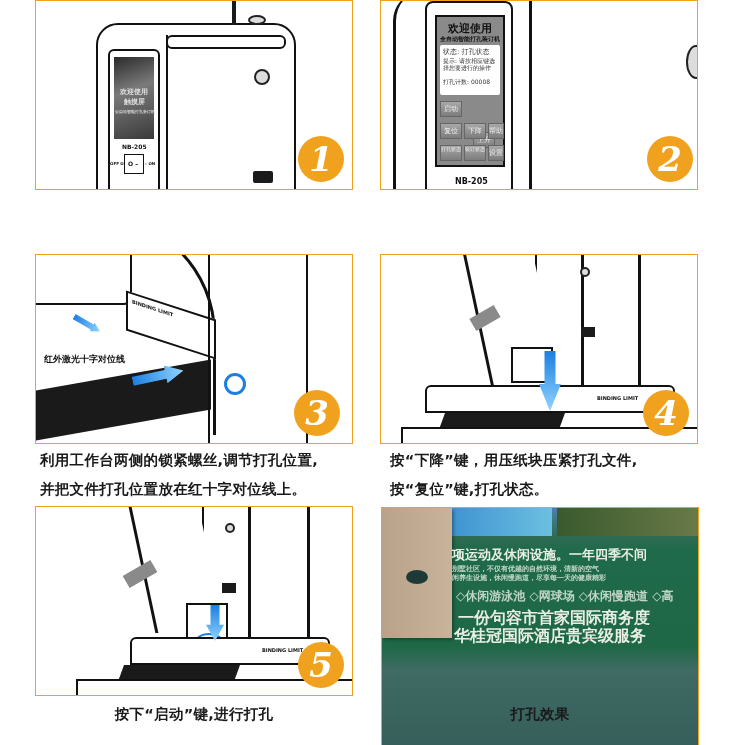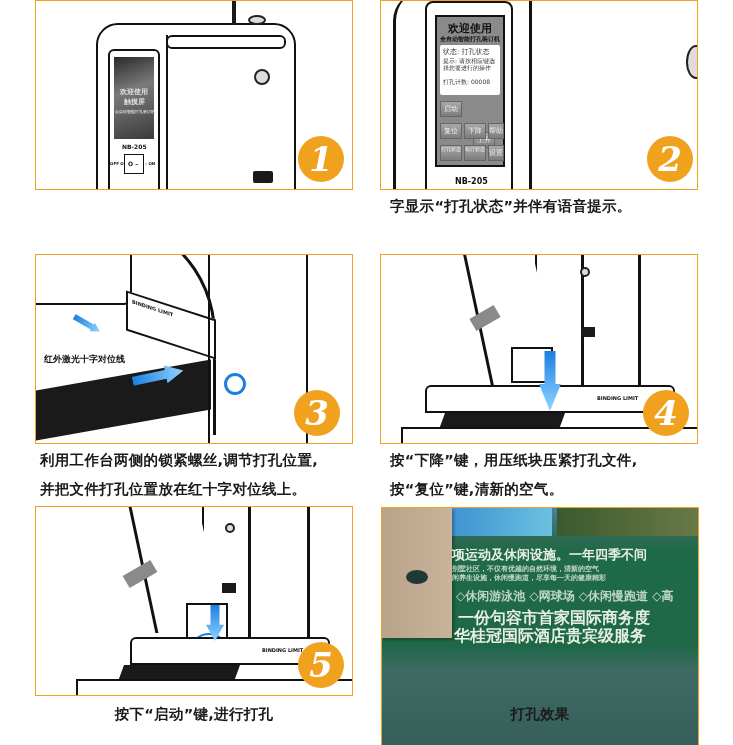--- a/index.html
+++ b/index.html
@@ -81,21 +81,20 @@
     <div class="lcd-btn" style="left:27px; top:106px;">下降</div>
     <div class="lcd-btn" style="left:51px; top:106px; width:16px;">帮助</div>
     <div class="lcd-btn" style="left:3px; top:128px; font-size:5px; line-height:7px;">打孔状态</div>
     <div class="lcd-btn" style="left:27px; top:128px; font-size:5px; line-height:7px;">装订状态</div>
     <div class="lcd-btn" style="left:51px; top:128px; width:16px;">设置</div>
   </div>
   <div class="tiny" style="left:74px; top:176px; font-size:8px;">NB-205</div>
   <div class="badge" style="left:266px; top:135px;">2</div>
 </div>
 <div class="caption" style="left:390px; top:192px;">
-  <div>字显示“打孔状态”并伴有语音提示。</div>
 </div>
 
 <div class="panel" style="left:35px; top:254px; width:318px; height:190px;">
   <div class="ln" style="left:-10px; top:-40px; width:190px; height:220px; border-width:3px 3px 0 0; border-radius:0 120px 0 0;"></div>
   <div class="ln" style="left:-4px; top:-10px; width:100px; height:60px; border-radius:0 0 8px 0;"></div>
   <div class="ln" style="left:90px; top:50px; width:90px; height:40px; transform:skewY(18deg);">
     <div class="tiny" style="left:4px; top:4px; font-size:5px;">BINDING LIMIT</div>
   </div>
   <div class="dark" style="left:0; top:120px; width:175px; height:50px; transform:skewY(-10deg);"></div>
   <div class="arrow-blue" style="left:36px; top:64px; width:30px; height:10px; transform:rotate(30deg); clip-path:polygon(0 20%,70% 20%,70% 0,100% 50%,70% 100%,70% 80%,0 80%);"></div>
@@ -122,21 +121,21 @@
   <div class="ln" style="left:44px; top:130px; width:250px; height:28px; border-radius:6px 6px 0 0;">
     <div class="tiny" style="left:170px; top:8px; font-size:5px;">BINDING LIMIT</div>
   </div>
   <div class="dark" style="left:60px; top:158px; width:120px; height:22px; transform:skewX(-20deg);"></div>
   <div class="ln" style="left:20px; top:172px; width:300px; height:30px;"></div>
   <div class="arrow-blue" style="left:158px; top:96px; width:22px; height:60px; background:linear-gradient(180deg,#1c7fe0,#8fd4ff); clip-path:polygon(25% 0,75% 0,75% 55%,100% 55%,50% 100%,0 55%,25% 55%);"></div>
   <div class="badge" style="left:262px; top:135px;">4</div>
 </div>
 <div class="caption" style="left:390px; top:446px;">
   <div>按“下降”键，用压纸块压紧打孔文件,</div>
-  <div>按“复位”键,清新的空气。</div>
+  <div>按“复位”键,打孔状态。</div>
 </div>
 
 <div class="panel" style="left:35px; top:506px; width:318px; height:190px;">
   <div class="ln" style="left:112px; top:-4px; width:56px; height:84px; border-radius:0 0 6px 6px;"></div>
   <div class="ln" style="left:106px; top:0; width:70px; height:126px; border-width:0 0 0 3px; transform:skewX(12deg);"></div>
   <div class="ln" style="left:212px; top:-4px; width:62px; height:140px; border-width:0 3px 0 3px;"></div>
   <div class="knob" style="left:189px; top:16px; width:10px; height:10px;"></div>
   <div class="dark" style="left:186px; top:76px; width:14px; height:10px;"></div>
   <div class="hand" style="left:88px; top:60px; width:32px; height:14px;"></div>
   <div class="ln" style="left:150px; top:96px; width:42px; height:36px;"></div>

